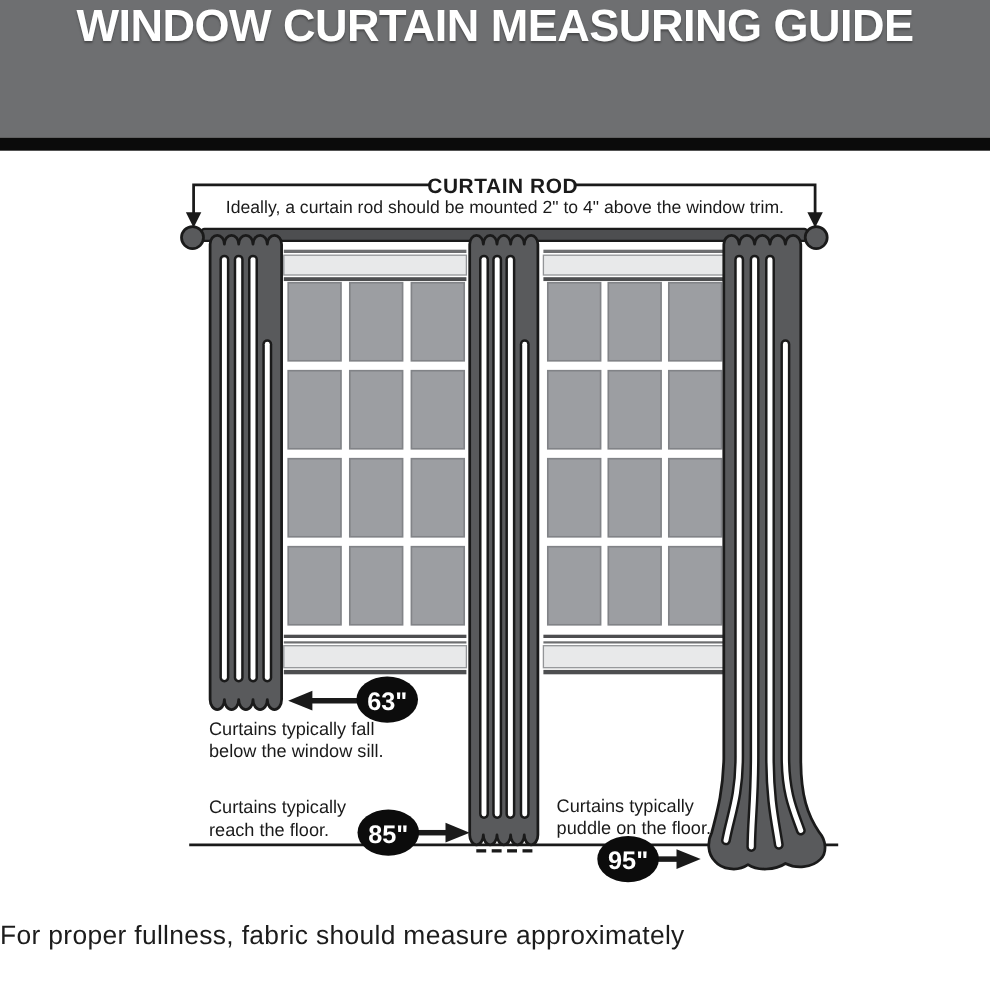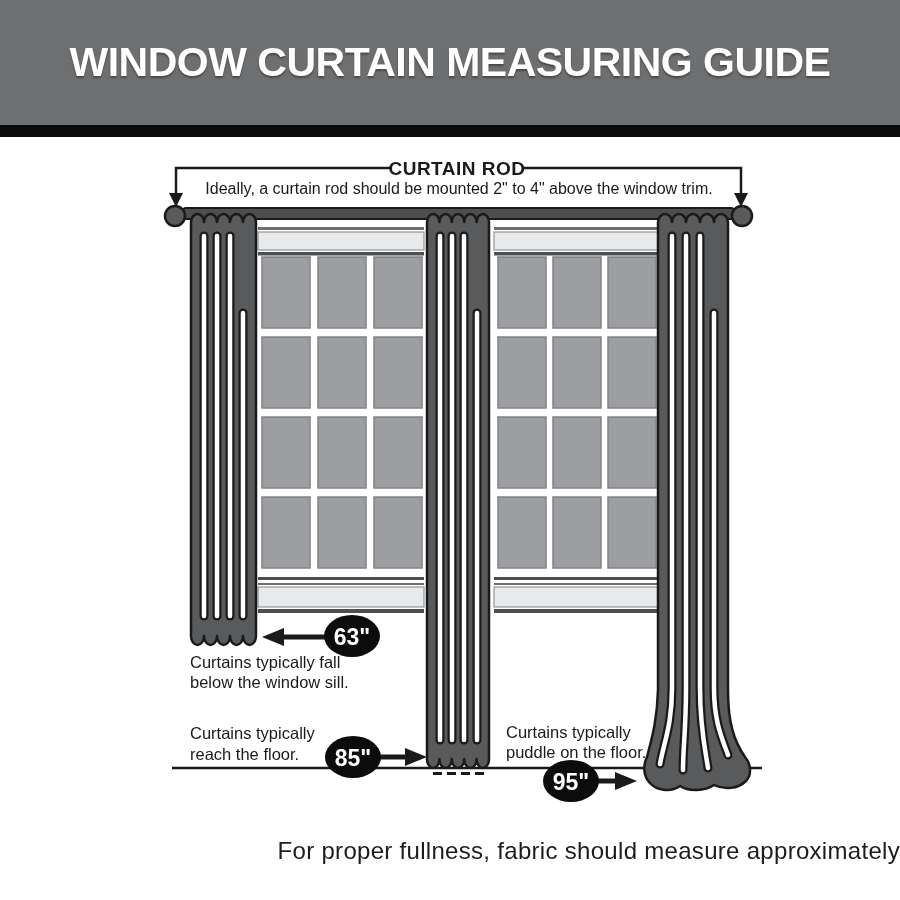--- a/index.html
+++ b/index.html
@@ -1,24 +1,24 @@
 <!DOCTYPE html>
 <html style="--header-bg: #6e6f71; --divider: #0b0b0b; --outline: #1a1a1a; --curtain: #595a5c; --pane: #9c9ea2; --trim: #e8e9ea; --label-bg: #0c0c0c; --text: #1a1a1a;"><head>
 <meta charset="utf-8">
 <style>
   html,body{margin:0;padding:0;background:#fff;}
   .page{position:relative;width:900px;height:900px;background:#fff;overflow:hidden;
         font-family:"Liberation Sans",sans-serif;}
   .header{position:absolute;left:0;top:0;width:900px;height:125px;
-          background:var(--header-bg);display:flex;align-items:center;justify-content:center;}
+          background:var(--header-bg);display:flex;justify-content:center;}
   .header h1{margin:0;color:#fff;font-size:41px;font-weight:bold;letter-spacing:-0.5px;
              text-shadow:0 2px 2px rgba(0,0,0,0.35);white-space:nowrap;}
   .divider{position:absolute;left:0;top:125px;width:900px;height:12px;background:var(--divider);}
   .diagram{position:absolute;left:0;top:0;}
-  .footer{position:absolute;left:0;top:836px;width:900px;text-align:right;
+  .footer{position:absolute;left:0;top:836px;width:900px;text-align:left;
           color:#1c1c1c;font-size:24px;line-height:29px;letter-spacing:0.3px;}
 
   
   .rod       {fill:#4d4e50;stroke:var(--outline);stroke-width:2;}
   .finial    {fill:var(--curtain);stroke:var(--outline);stroke-width:2.5;}
   .bracket   {stroke:var(--outline);stroke-width:2.5;fill:none;}
   .arrow-head{fill:var(--outline);}
   .arrow-line{stroke:var(--outline);stroke-width:5;}
   .pane      {fill:var(--pane);stroke:#818387;stroke-width:1.5;}
   .trim-band {fill:var(--trim);stroke:#939598;stroke-width:1.2;}

